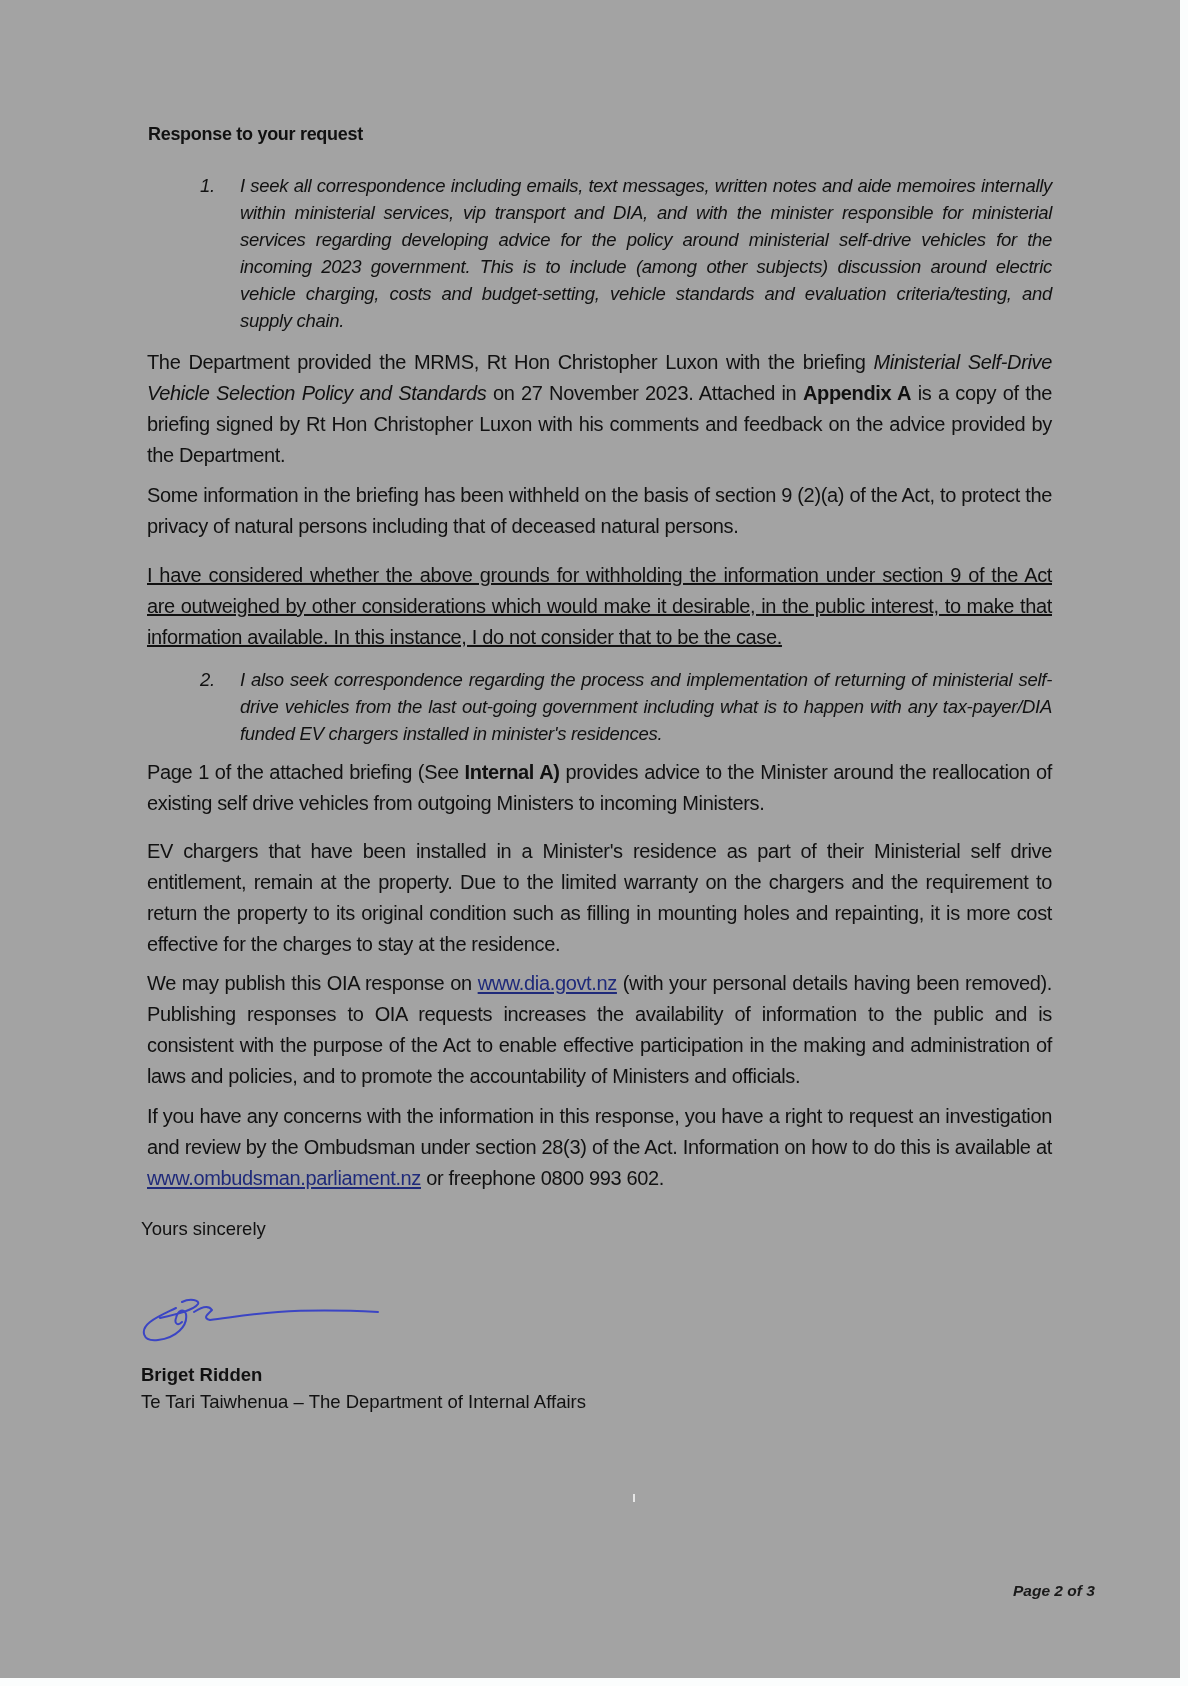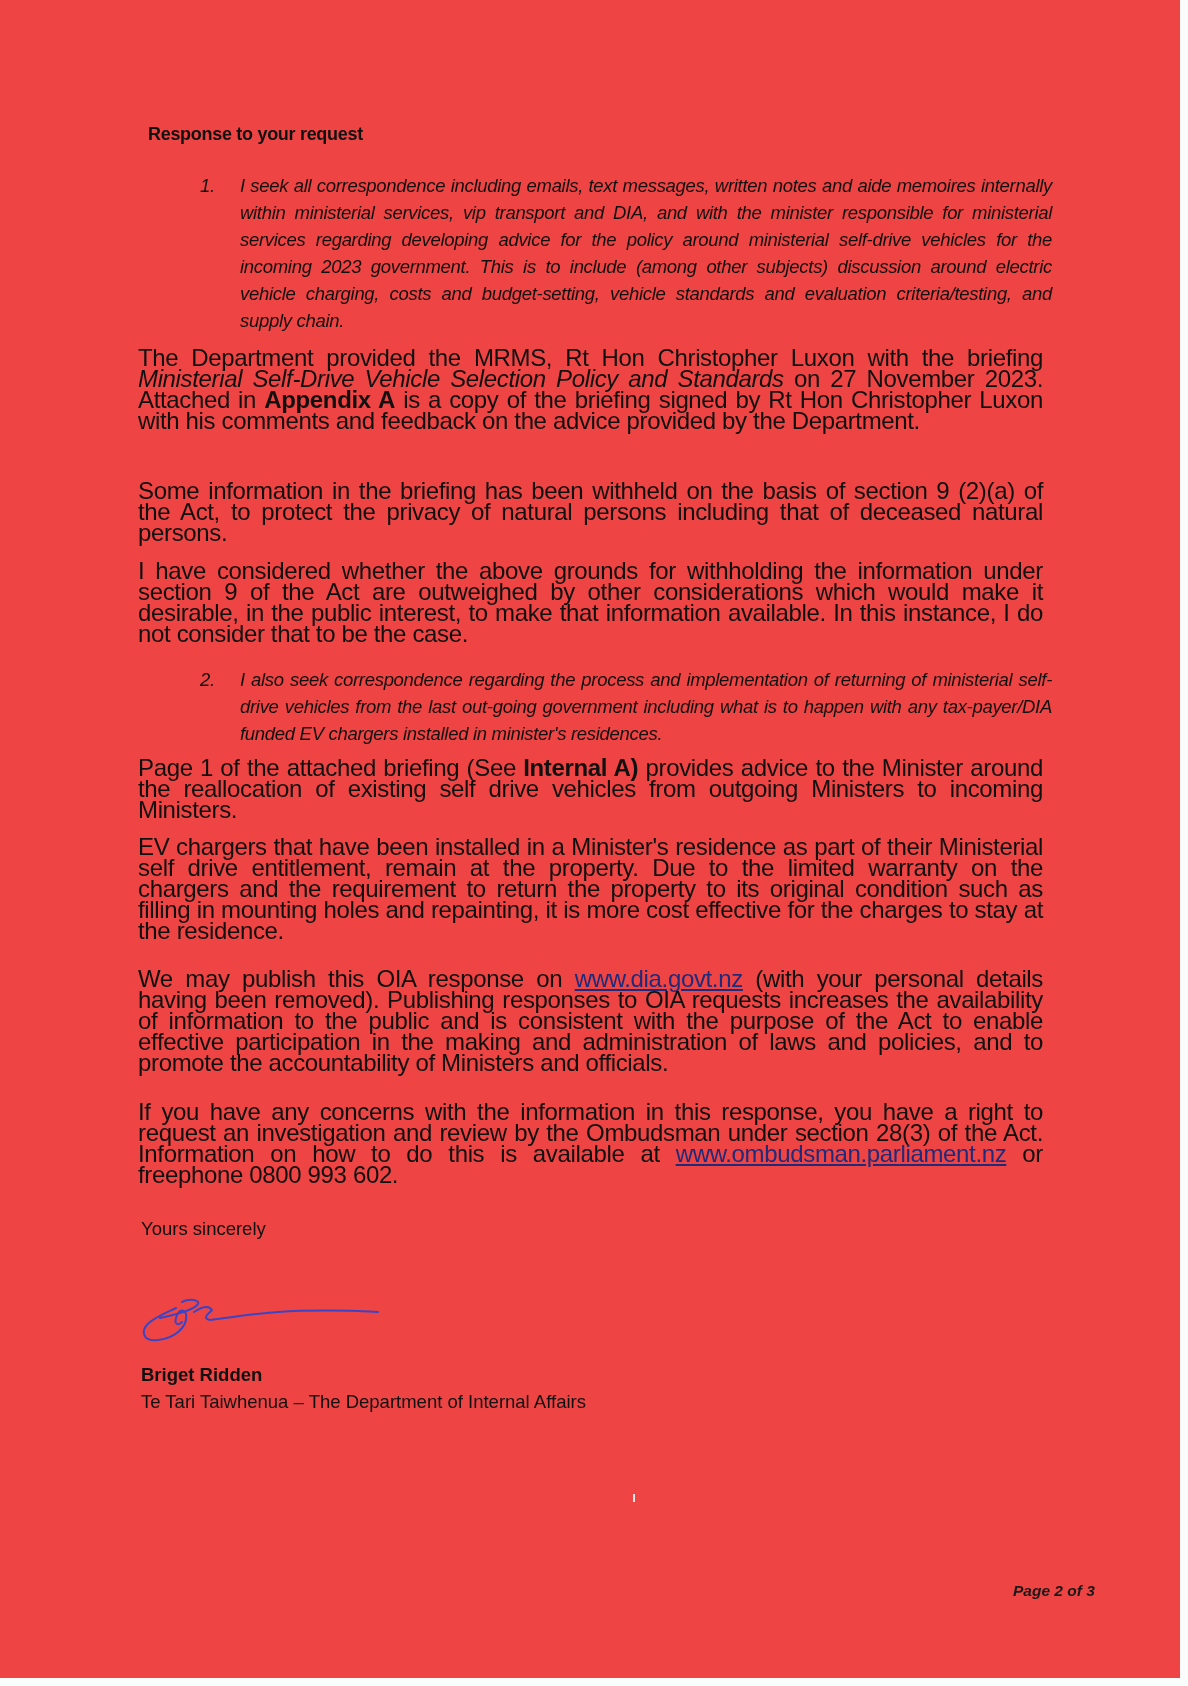--- a/index.html
+++ b/index.html
@@ -4,29 +4,29 @@
   <style>
     html, body { margin: 0; padding: 0; }
     body {
       width: 1188px; height: 1686px; overflow: hidden;
       background: #fbfdfd;
       font-family: "Liberation Sans", sans-serif;
       color: #111;
     }
     .page {
       position: relative; width: 1180px; height: 1678px;
-      background: #ef4444;
+      background: #a3a3a3;
     }
     .heading {
       position: absolute; left: 148px; top: 124px;
       font-weight: bold; font-size: 18px; letter-spacing: -0.3px;
     }
     .content {
-      position: absolute; left: 138px; width: 905px;
-      font-size: 24px; line-height: 21px; letter-spacing: -0.35px;
+      position: absolute; left: 147px; width: 905px;
+      font-size: 20px; line-height: 31px; letter-spacing: -0.35px;
       text-align: justify;
     }
     .content p { margin: 0; }
     .req {
       position: absolute; left: 200px; width: 852px;
       font-size: 18.5px; line-height: 27px; letter-spacing: -0.3px;
       font-style: italic; text-align: justify;
     }
     .req .num { position: absolute; left: 0; top: 0; font-style: italic; }
     .req .txt {
@@ -67,21 +67,21 @@
   <div class="content" style="top:347px;">
     <p>
       <span>The Department provided the MRMS, Rt Hon Christopher Luxon with the briefing </span><i class="t">Ministerial Self-Drive Vehicle Selection Policy and Standards</i><span> on 27 November 2023. Attached in </span><b class="t">Appendix A</b><span> is a copy of the briefing signed by Rt Hon Christopher Luxon with his comments and feedback on the advice provided by the Department.</span>
     </p>
   </div>
 
   <div class="content" style="top:480px;">
     <p>Some information in the briefing has been withheld on the basis of section 9 (2)(a) of the Act, to protect the privacy of natural persons including that of deceased natural persons.</p>
   </div>
 
-  <div class="content" style="top:560px;">
+  <div class="content" style="top:560px;text-decoration:underline;">
     <p>I have considered whether the above grounds for withholding the information under section 9 of the Act are outweighed by other considerations which would make it desirable, in the public interest, to make that information available. In this instance, I do not consider that to be the case.</p>
   </div>
 
   <div class="req" style="top:666px;">
     <span class="num">2.</span>
     <span class="txt">I also seek correspondence regarding the process and implementation of returning of ministerial self-drive vehicles from the last out-going government including what is to happen with any tax-payer/DIA funded EV chargers installed in minister's residences.</span>
   </div>
 
   <div class="content" style="top:757px;">
     <p>

